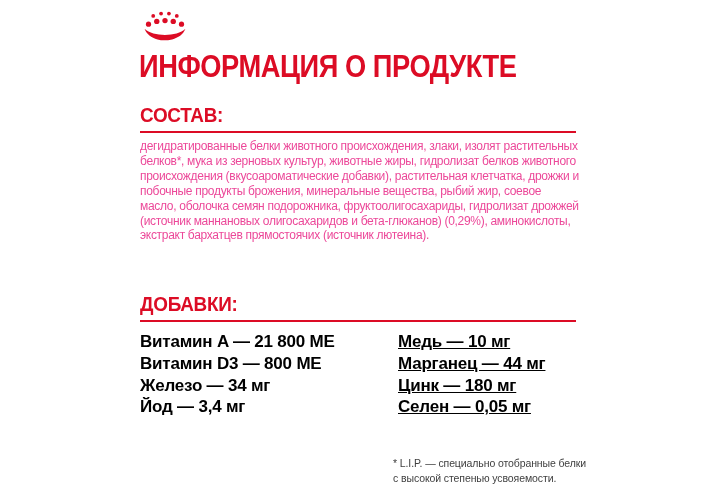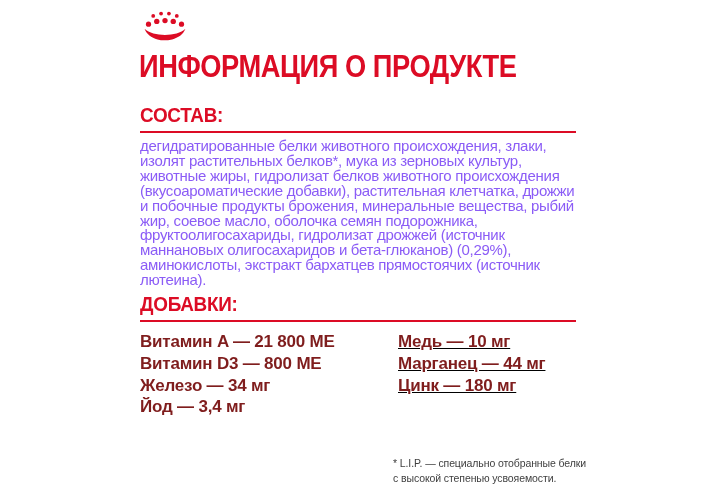--- a/index.html
+++ b/index.html
@@ -48,37 +48,37 @@
     width: 436px;
     height: 2px;
     background: #DC0C25;
   }
   .rule-1 { top: 131px; }
   .rule-2 { top: 320px; }
   .composition-text {
     position: absolute;
     left: 140px; top: 139px;
     width: 440px;
-    font-size: 15px;
+    font-size: 12px;
     line-height: 14.9px;
     letter-spacing: -0.3px;
-    color: #8b5cf6;
+    color: #ec4899;
   }
   .additives {
     position: absolute;
     left: 140px; top: 331px;
     width: 436px;
     display: flex;
   }
   .additives .col-left  { flex: 0 0 258px; }
   .additives .col-right { flex: 1 1 auto; text-decoration: underline; }
   .additive-item {
     font-size: 17px;
     font-weight: 700;
-    color: #7f1d1d;
+    color: #000000;
     letter-spacing: -0.2px;
     line-height: 21.8px;
     white-space: nowrap;
   }
   .footnote {
     position: absolute;
     left: 393px; top: 456px;
     width: 200px;
     font-size: 10.5px;
     line-height: 1.4;
@@ -123,18 +123,19 @@
     <div class="col-left">
       <div class="additive-item">Витамин A — 21 800 МЕ</div>
       <div class="additive-item">Витамин D3 — 800 МЕ</div>
       <div class="additive-item">Железо — 34 мг</div>
       <div class="additive-item">Йод — 3,4 мг</div>
     </div>
     <div class="col-right">
       <div class="additive-item">Медь — 10 мг</div>
       <div class="additive-item">Марганец — 44 мг</div>
       <div class="additive-item">Цинк — 180 мг</div>
+      <div class="additive-item">Селен — 0,05 мг</div>
     </div>
   </div>
 
   <p class="footnote">* L.I.P. — специально отобранные белки с высокой степенью усвояемости.</p>
 
 </div>
 
 </body></html>

